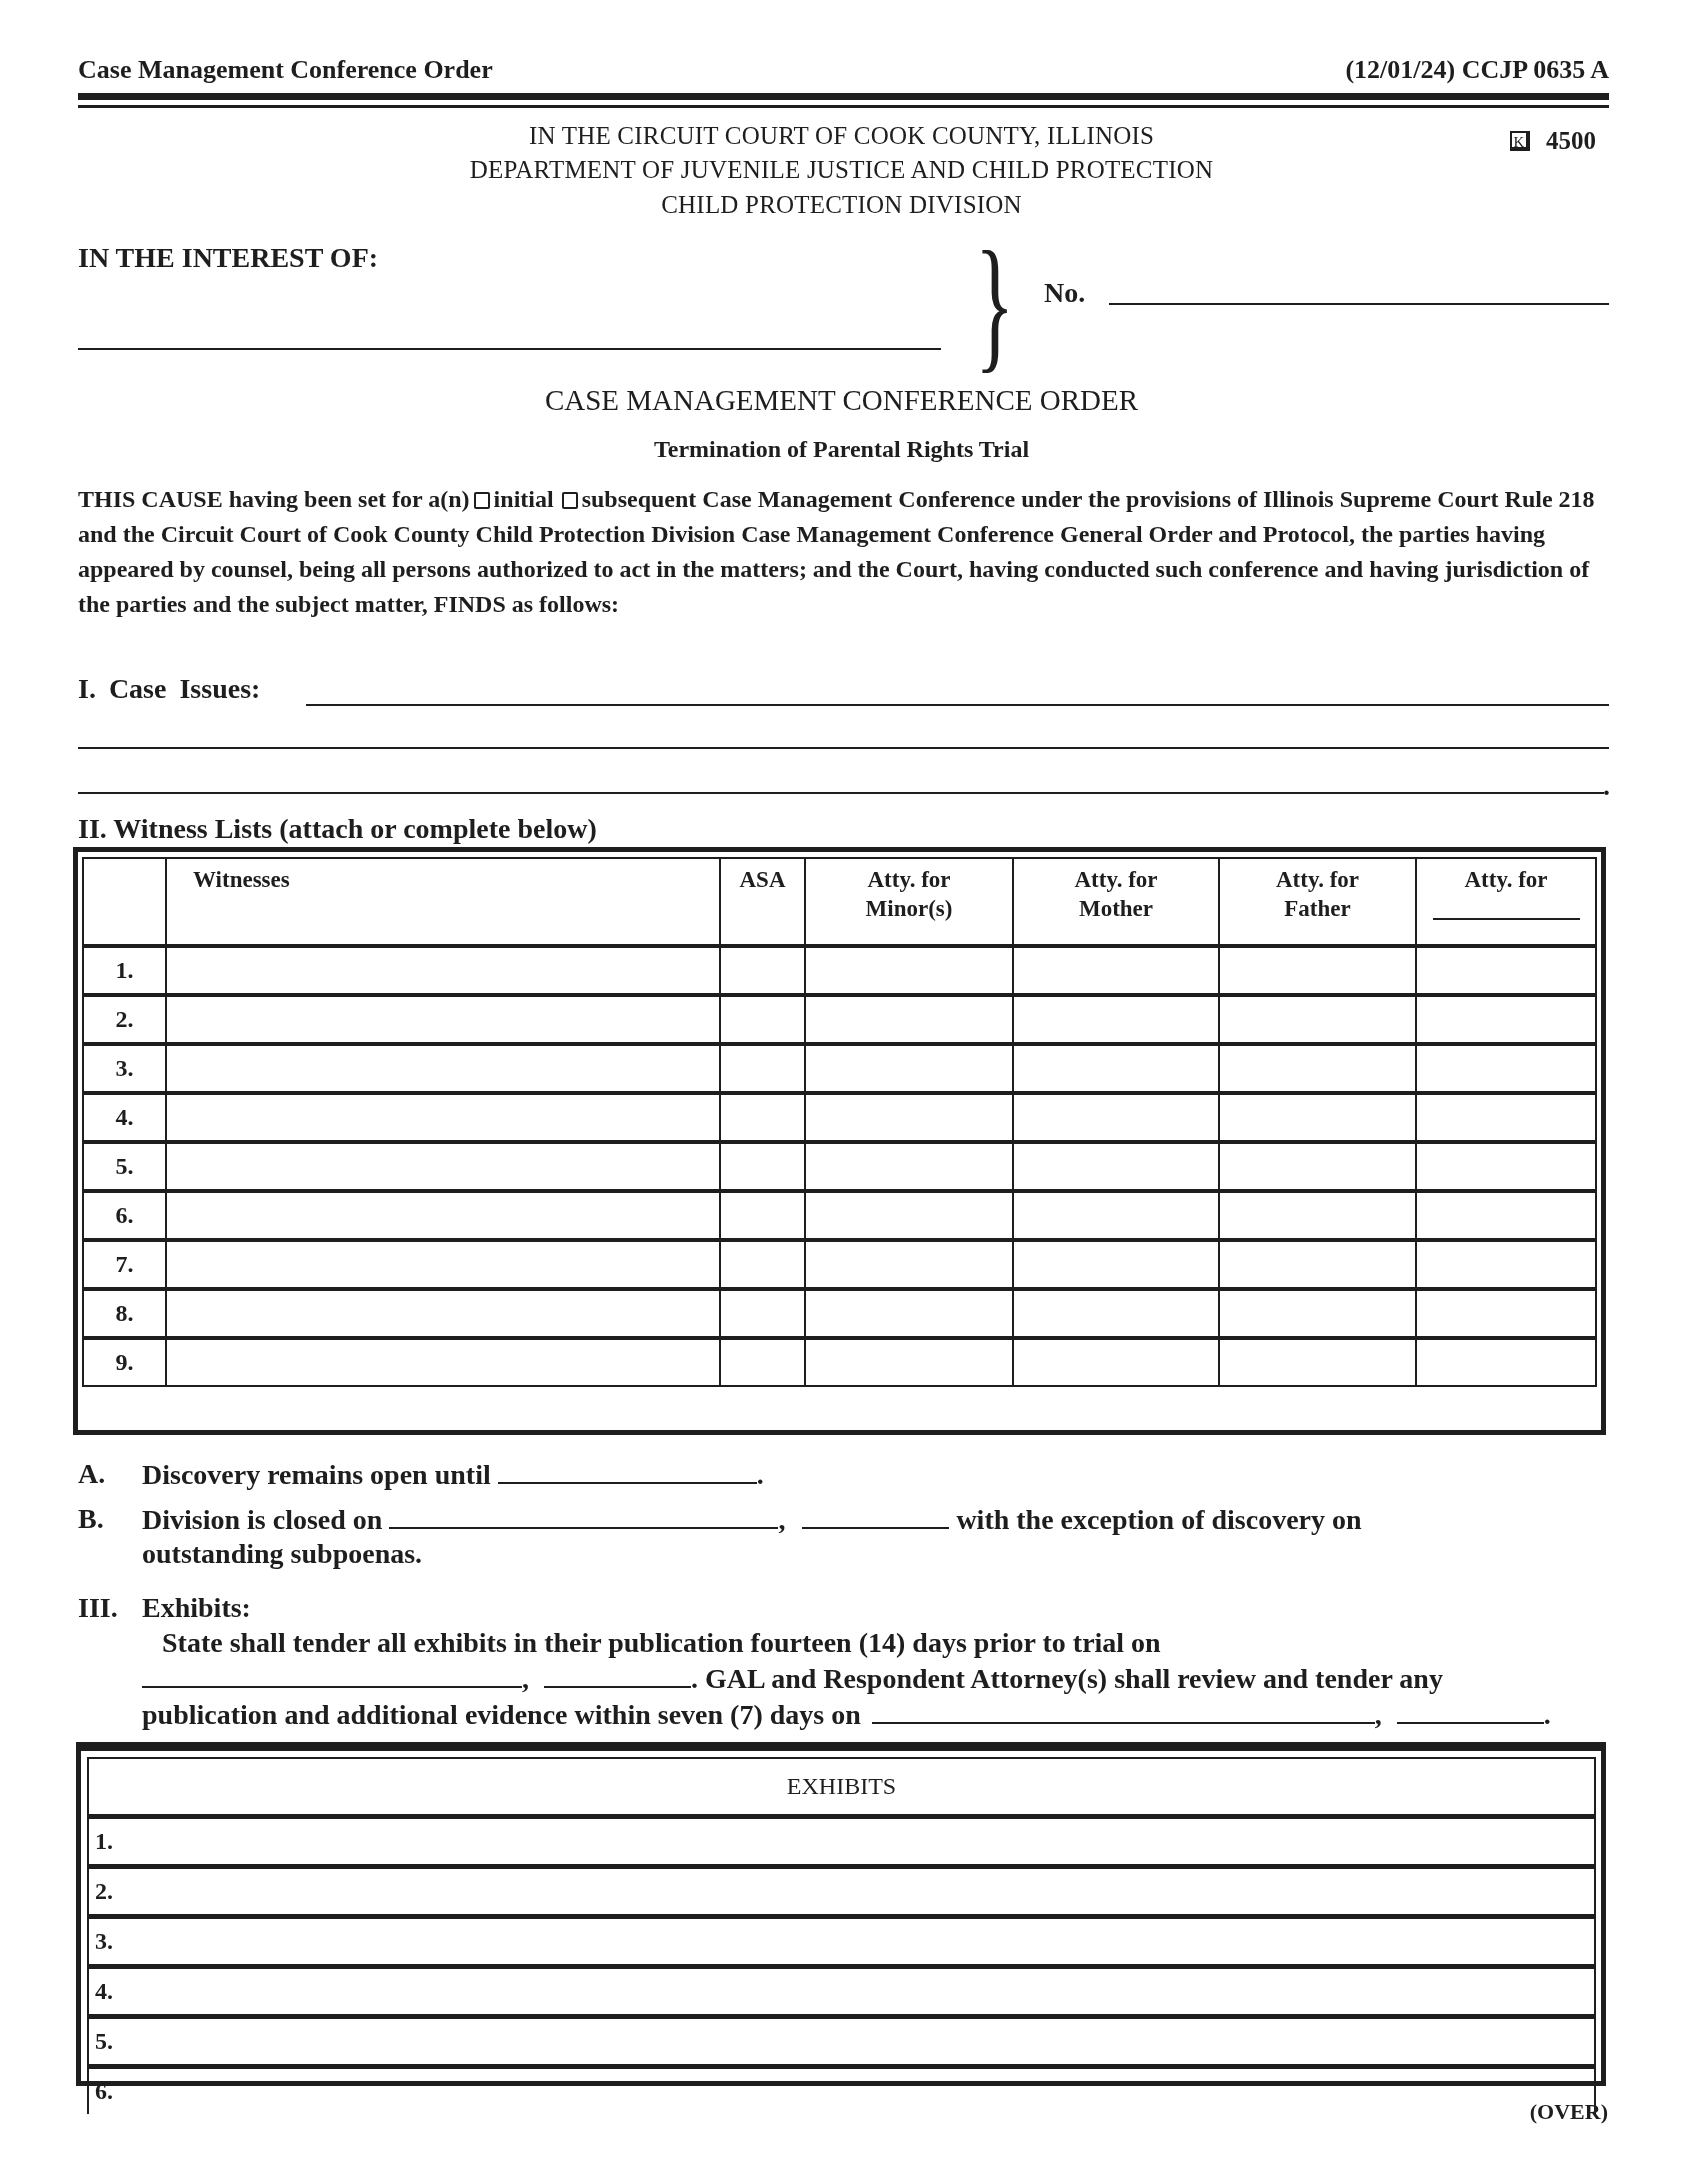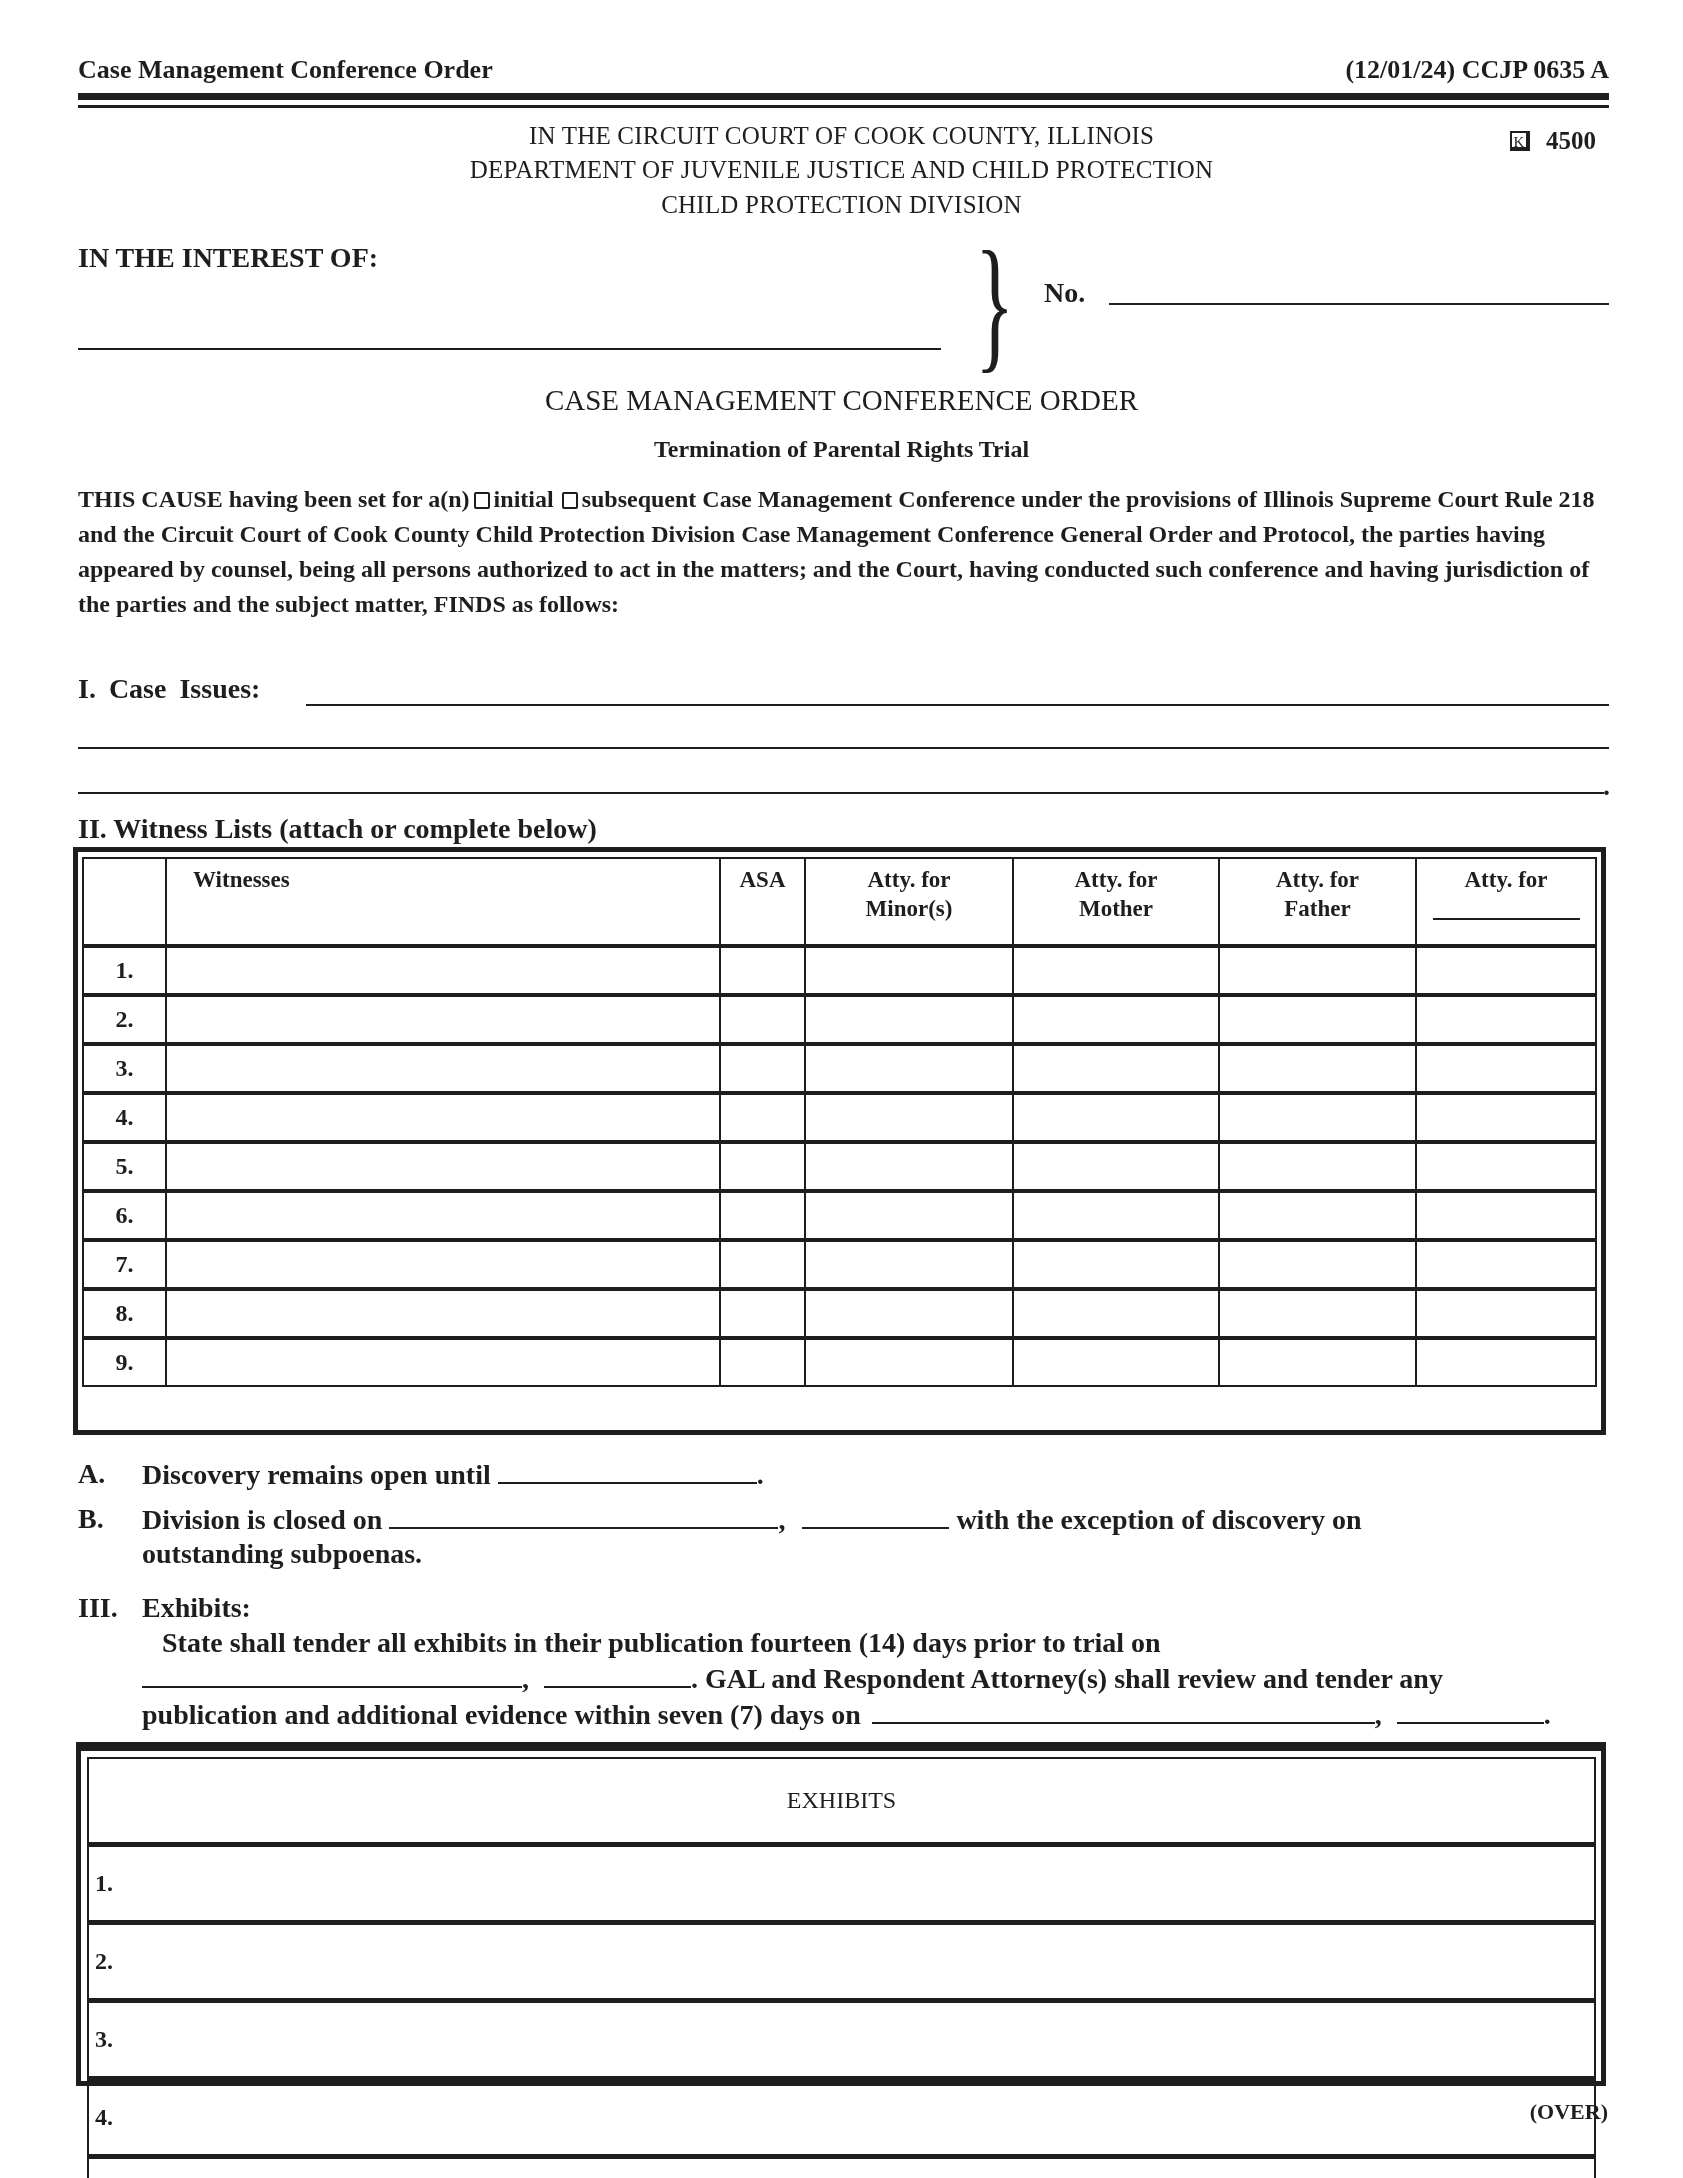--- a/index.html
+++ b/index.html
@@ -28,21 +28,21 @@
   .wt td, .wt th { border:2px solid #1e1e1e; padding:0; font-size:23px; }
   .wt tr.data td { height:45px; border-top-width:4px; }
   .wt th { height:79px; vertical-align:top; font-weight:bold; line-height:29px; padding-top:6px; }
   .wt td.num { text-align:center; font-size:24px; }
   .wt th.wit { text-align:left; padding-left:26px; }
   .wt td { cursor:text; }
 
   
   .ex-outer { position:absolute; left:76px; top:1742px; width:1530px; height:344px; border:5px solid #1e1e1e; border-top-width:9px; box-sizing:border-box; }
   .ex { position:absolute; left:87px; top:1757px; width:1509px; border-collapse:collapse; table-layout:fixed; }
-  .ex td, .ex th { border-left:2px solid #1e1e1e; border-right:2px solid #1e1e1e; padding:16px;margin-left:28px; }
+  .ex td, .ex th { border-left:2px solid #1e1e1e; border-right:2px solid #1e1e1e; padding:2px;margin-left:28px; }
   .ex th { height:51px; font-size:24px; font-weight:normal; border-top:2px solid #1e1e1e; }
   .ex tr.row td { height:41px; border-top:5px solid #1e1e1e; font-size:24px; padding-left:6px; vertical-align:middle; }
 </style>
 </head>
 <body>
 
 <div class="abs hdr-text" style="left:78px;">Case Management Conference Order</div>
 <div class="abs hdr-text" style="right:74px;">(12/01/24) CCJP 0635 A</div>
 <div class="rule-thick"></div>
 <div class="rule-thin"></div>

